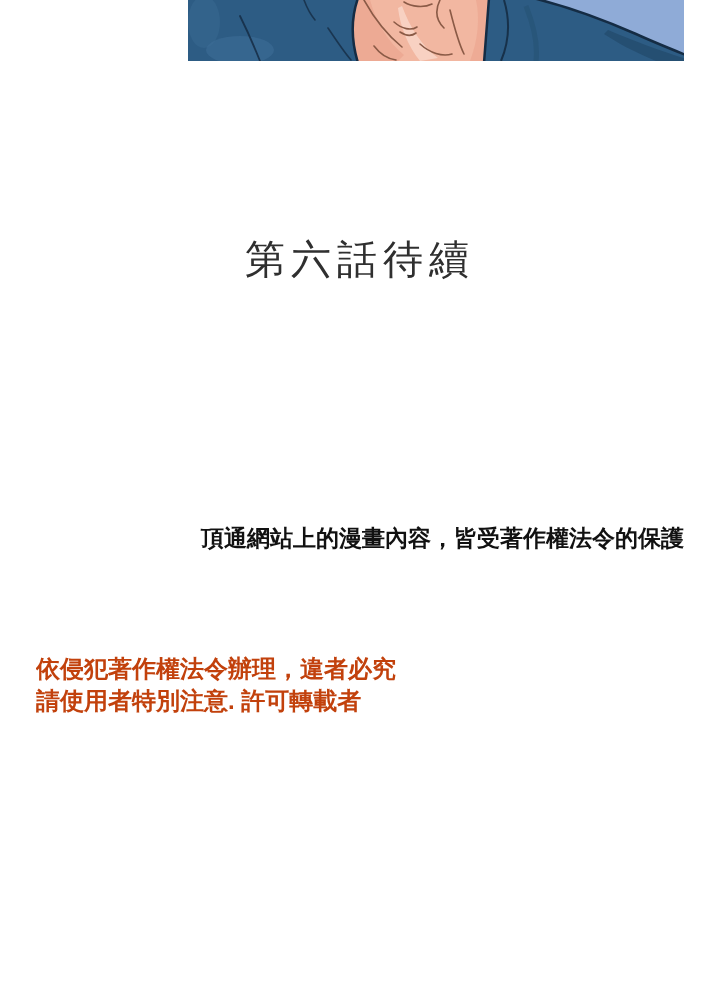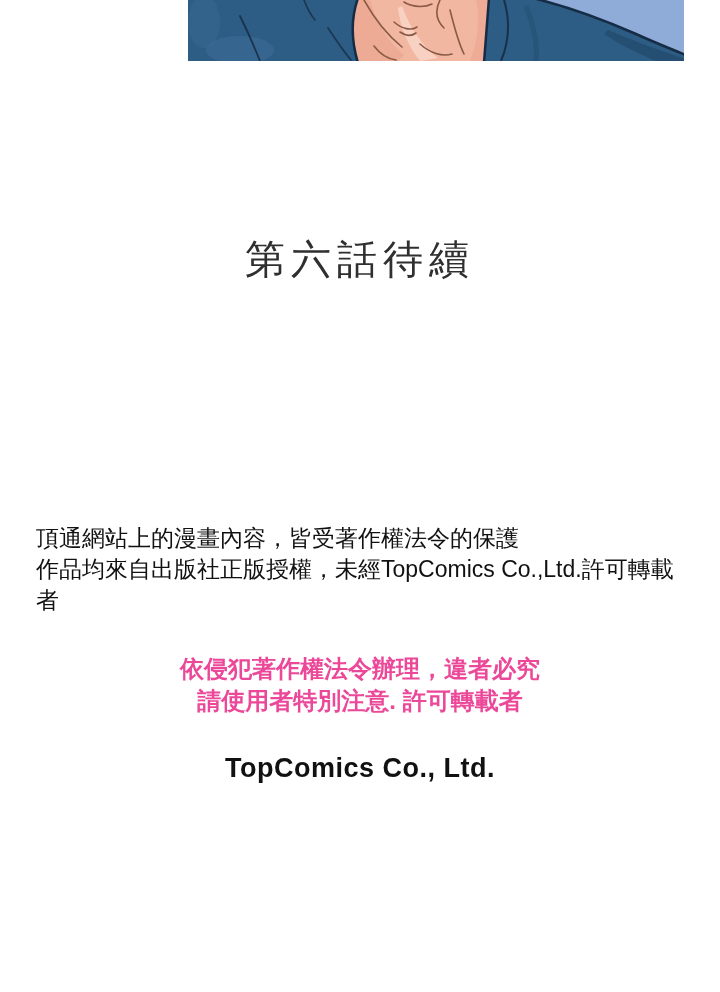--- a/index.html
+++ b/index.html
@@ -30,36 +30,35 @@
     line-height: 50px;
     letter-spacing: 6px;
     font-weight: 400;
     color: #2f2f2f;
   }
   .copyright-block {
     position: absolute;
     left: 0;
     top: 523px;
     width: 100%;
-    text-align: left;
+    text-align: right;
     font-size: 23px;
     line-height: 31px;
-    font-weight: 400;
+    font-weight: 700;
     color: #111111;
   }
   .warning-block {
     position: absolute;
     left: 0;
     top: 653px;
     width: 100%;
-    text-align: center;
     font-size: 24px;
     line-height: 32px;
     font-weight: 600;
-    color: #ec4899;
+    color: #c2410c;
   }
   .footer-block {
     position: absolute;
     left: 0;
     top: 749px;
     width: 100%;
     text-align: center;
     font-size: 27px;
     line-height: 38px;
     font-weight: 800;
@@ -108,25 +107,23 @@
         <path d="M116,0 C119,8 122,14 127,20" stroke-width="1.6" opacity="0.8"></path>
         <path d="M140,28 C148,40 156,52 163,60" stroke-width="1.6" opacity="0.8"></path>
       </g>
     </svg>
   </div>
 
   <div class="episode-title">第六話待續</div>
 
   <div class="copyright-block">
     <div>頂通網站上的漫畫內容，皆受著作權法令的保護</div>
-    <div>作品均來自出版社正版授權，未經TopComics Co.,Ltd.許可轉載者</div>
   </div>
 
   <div class="warning-block">
     <div>依侵犯著作權法令辦理，違者必究</div>
     <div>請使用者特別注意. 許可轉載者</div>
   </div>
 
   <div class="footer-block">
-    <div>TopComics Co., Ltd.</div>
   </div>
 
 </div>
 
 </body></html>

